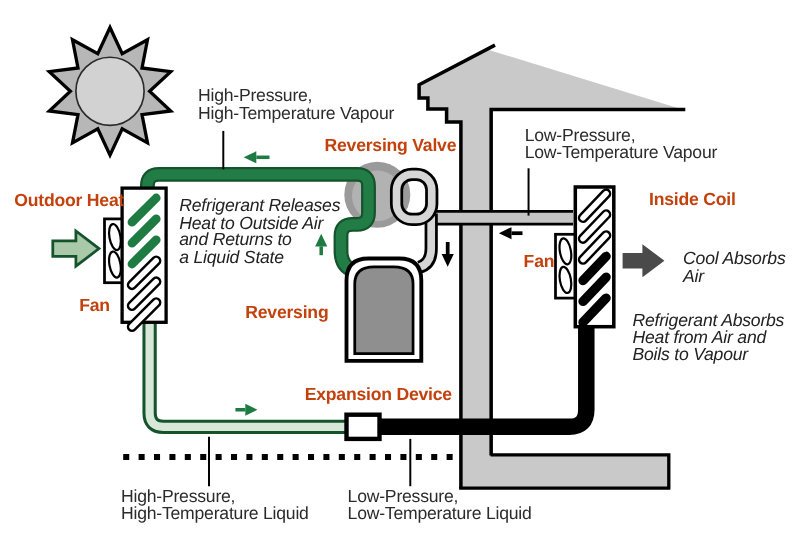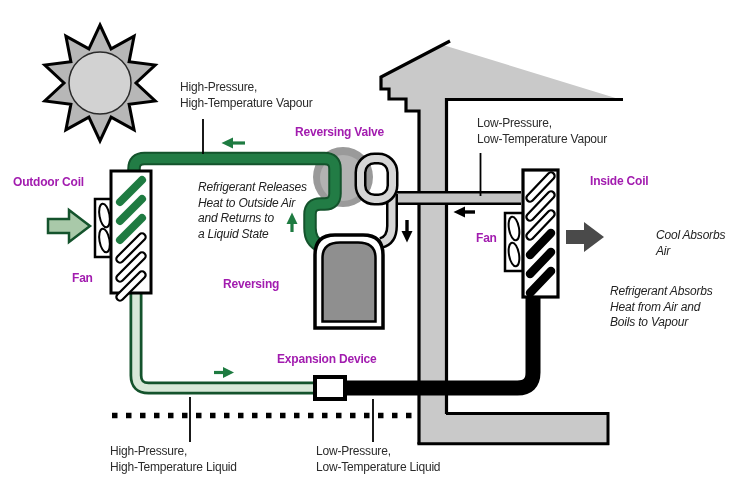--- a/index.html
+++ b/index.html
@@ -1,22 +1,22 @@
 <!DOCTYPE html>
 <html><head>
 <meta charset="utf-8">
 <style>
   html,body{margin:0;padding:0;background:#fff;}
   .stage{position:relative;width:732px;height:496px;background:#ffffff;overflow:hidden;
          font-family:"Liberation Sans",sans-serif;}
   .stage svg{position:absolute;left:0;top:0;}
-  .lbl{position:absolute;font-size:12px;line-height:15.5px;color:#2b2b2b;
+  .lbl{position:absolute;font-size:16px;line-height:15.5px;color:#2b2b2b;
        white-space:pre-line;letter-spacing:-0.2px;}
-  .b{font-weight:bold;color:#a21caf;}
-  .i{font-style:italic;color:#222;margin-left:35px;}
+  .b{font-weight:bold;color:#c2410c;}
+  .i{font-style:italic;color:#222;}
 </style>
 </head>
 <body>
 
 <div class="stage">
 
 <svg width="732" height="496" viewBox="0 0 732 496">
 
   <g>
     <polygon points="100,25 111.1,48.8 134.1,36.1 129.1,61.8 155.2,65.1 136,83 155.2,100.9 129.1,104.2 134.1,129.9 111.1,117.2 100,141 88.9,117.2 65.9,129.9 70.9,104.2 44.8,100.9 64,83 44.8,65.1 70.9,61.8 65.9,36.1 88.9,48.8" fill="#b7b7b7" stroke="#000" stroke-width="3" stroke-linejoin="miter"></polygon>
@@ -156,21 +156,21 @@
 </svg>
 
   <div class="lbl" style="left:180px;top:80px">High-Pressure,
 High-Temperature Vapour</div>
 
   <div class="lbl b" style="left:295px;top:125px">Reversing Valve</div>
 
   <div class="lbl" style="left:477px;top:116px">Low-Pressure,
 Low-Temperature Vapour</div>
 
-  <div class="lbl b" style="left:13px;top:175px">Outdoor Coil</div>
+  <div class="lbl b" style="left:13px;top:175px">Outdoor Heat</div>
 
   <div class="lbl b" style="left:590px;top:174px">Inside Coil</div>
 
   <div class="lbl b" style="left:72px;top:271px">Fan</div>
 
   <div class="lbl b" style="left:476px;top:231px">Fan</div>
 
   <div class="lbl i" style="left:621px;top:228px">Cool Absorbs Air</div>
 
   <div class="lbl i" style="left:163px;top:180px">Refrigerant Releases

